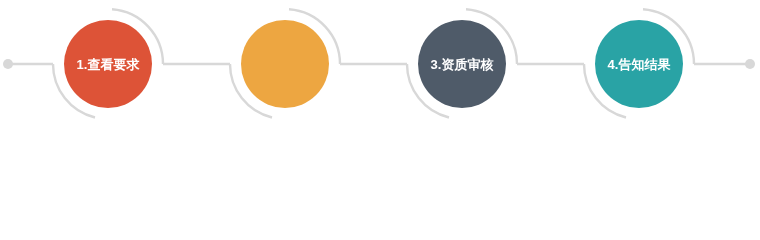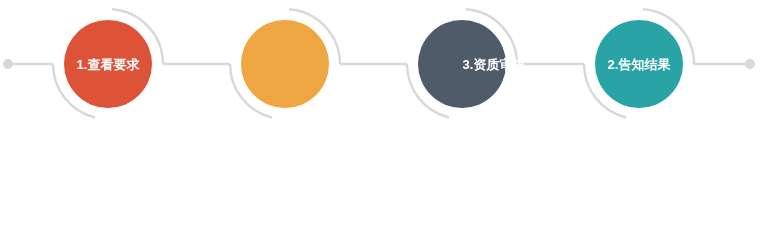--- a/index.html
+++ b/index.html
@@ -78,17 +78,17 @@
 
     <circle cx="108" cy="64" r="44" fill="#dd5337"></circle>
     <circle cx="285" cy="64" r="44" fill="#eda641"></circle>
     <circle cx="462" cy="64" r="44" fill="#4f5b69"></circle>
     <circle cx="639" cy="64" r="44" fill="#29a3a5"></circle>
   </svg>
 
   <div class="step-label" style="left:108px; top:64px;">1.查看要求</div>
 
 
-  <div class="step-label" style="left:462px; top:64px;margin-left:32px;">3.资质审核</div>
+  <div class="step-label" style="left:462px; top:64px;">3.资质审核</div>
 
-  <div class="step-label" style="left:639px; top:64px;">2.告知结果</div>
+  <div class="step-label" style="left:639px; top:64px;">4.告知结果</div>
 
 </div>
 
 </body></html>

